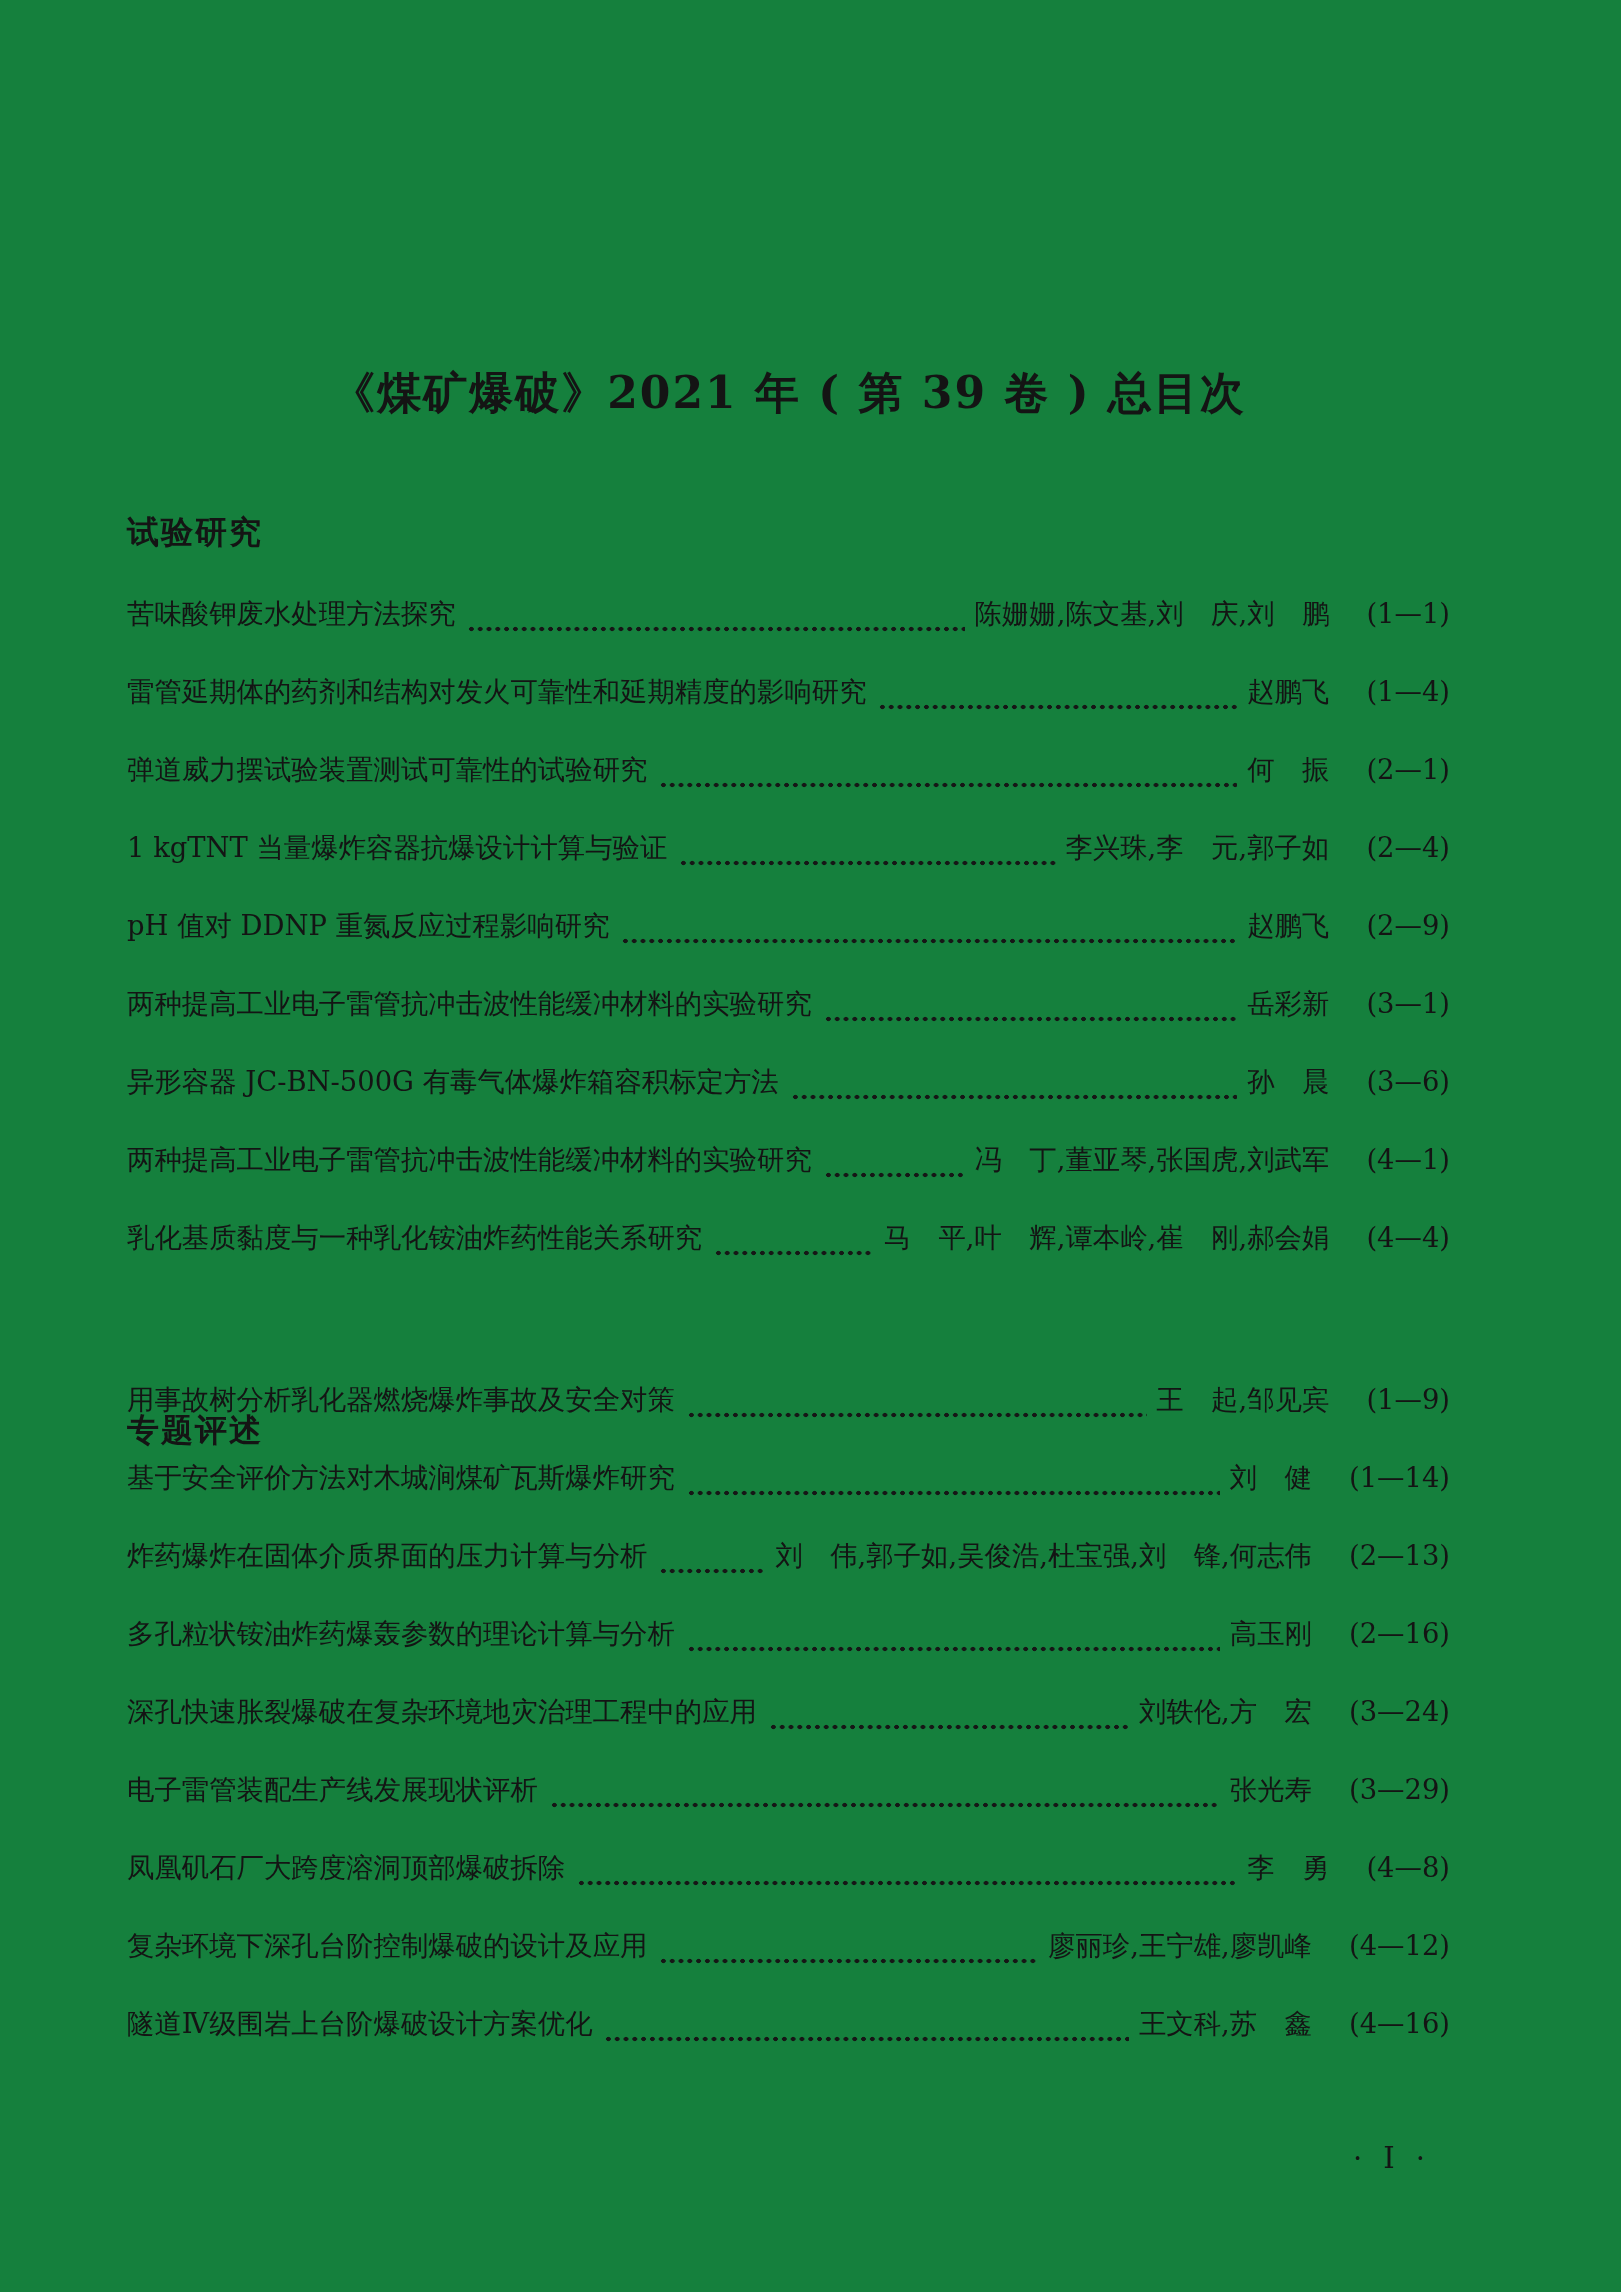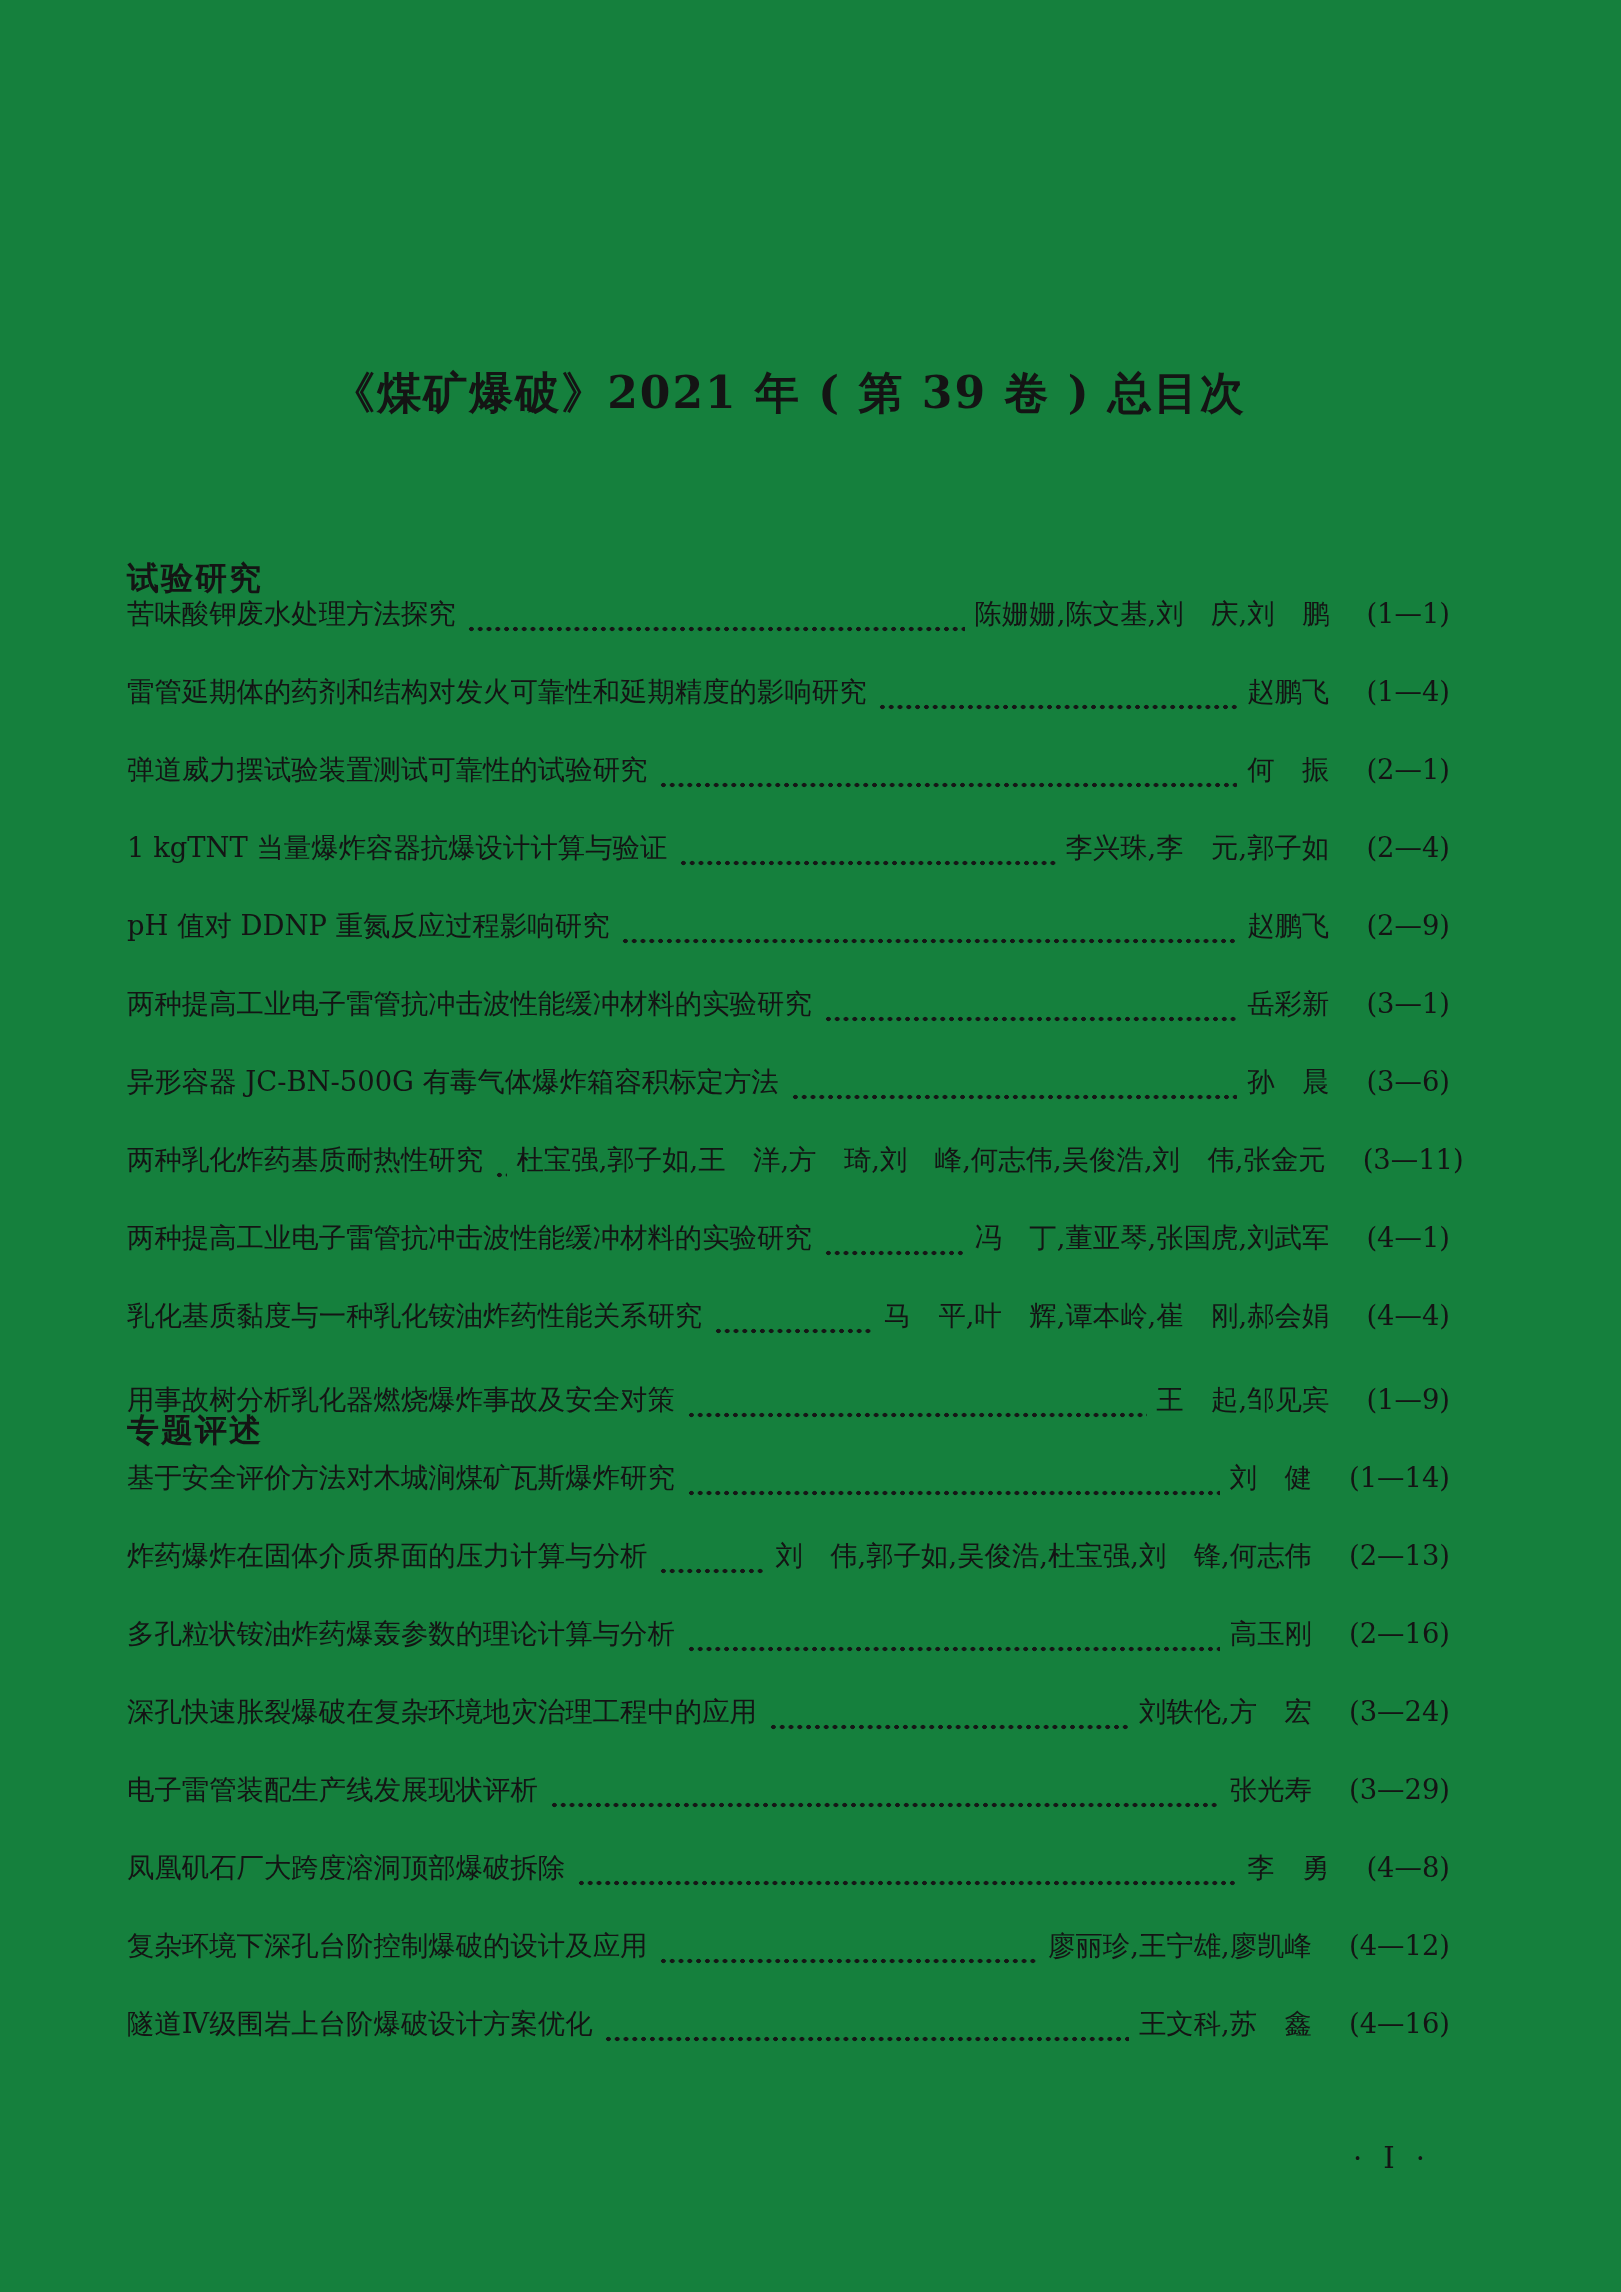--- a/index.html
+++ b/index.html
@@ -24,21 +24,21 @@
     white-space: nowrap;
   }
   .section-header {
     position: absolute;
     left: 127px;
     font-family: "DejaVu Sans", sans-serif;
     font-size: 32px;
     font-weight: 700;
     letter-spacing: 2px;
   }
-  #sec1-header { top: 530px; }
+  #sec1-header { top: 484px; }
   #sec2-header { top: 1382px; }
   .rows {
     position: absolute;
     left: 127px;
     width: 1323px;
   }
   #sec1-rows { top: 594px; }
   #sec2-rows { top: 1380px; }
   .row {
     display: flex;
@@ -118,26 +118,20 @@
       <span class="a">岳彩新</span>
       <span class="r">(3—1)</span>
     </div>
     <div class="row">
       <span class="t">异形容器 JC-BN-500G 有毒气体爆炸箱容积标定方法</span>
       <span class="leader"></span>
       <span class="a">孙　晨</span>
       <span class="r">(3—6)</span>
     </div>
     <div class="row">
-      <span class="t">两种乳化炸药基质耐热性研究</span>
-      <span class="leader"></span>
-      <span class="a">杜宝强,郭子如,王　洋,方　琦,刘　峰,何志伟,吴俊浩,刘　伟,张金元</span>
-      <span class="r">(3—11)</span>
-    </div>
-    <div class="row">
       <span class="t">两种提高工业电子雷管抗冲击波性能缓冲材料的实验研究</span>
       <span class="leader"></span>
       <span class="a">冯　丁,董亚琴,张国虎,刘武军</span>
       <span class="r">(4—1)</span>
     </div>
     <div class="row">
       <span class="t">乳化基质黏度与一种乳化铵油炸药性能关系研究</span>
       <span class="leader"></span>
       <span class="a">马　平,叶　辉,谭本岭,崔　刚,郝会娟</span>
       <span class="r">(4—4)</span>

